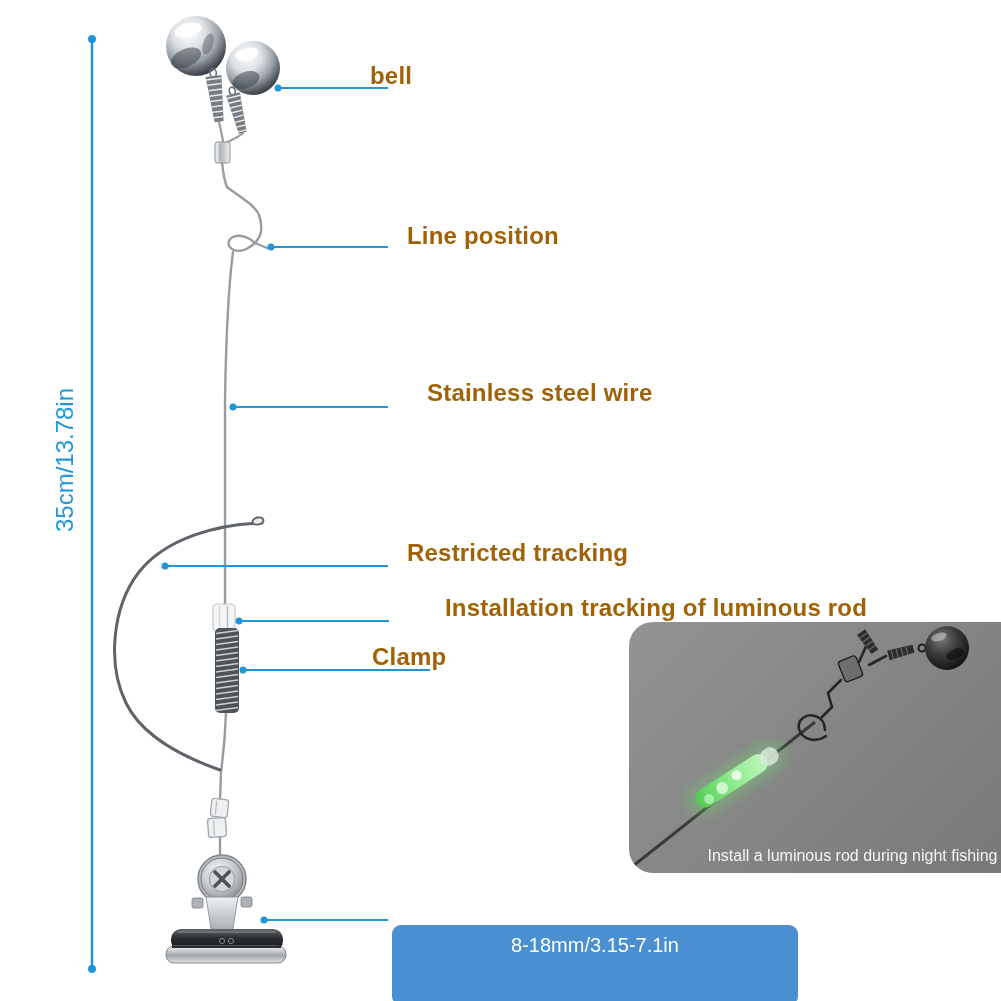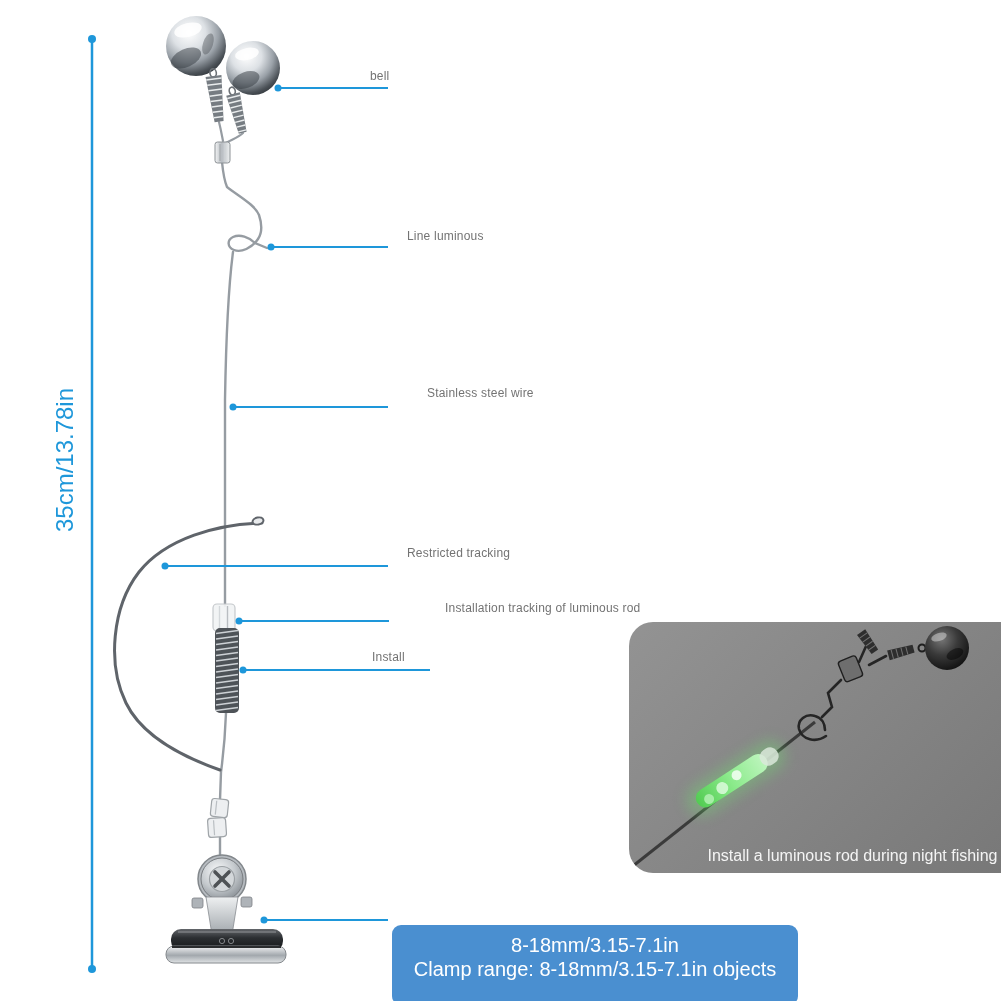--- a/index.html
+++ b/index.html
@@ -2,22 +2,22 @@
 <html><head>
 <meta charset="utf-8">
 <style>
   html,body{margin:0;padding:0;background:#fff;}
   .canvas{
     position:relative;width:1001px;height:1001px;background:#ffffff;
     font-family:"Liberation Sans", sans-serif;overflow:hidden;
   }
   .art{position:absolute;left:0;top:0;}
   .callout{
-    position:absolute;color:#737373;font-size:12px;line-height:24px;
-    white-space:nowrap;font-weight:400;letter-spacing:0.2px;
+    position:absolute;color:#a16207;font-size:24px;line-height:24px;
+    white-space:nowrap;font-weight:700;letter-spacing:0.2px;
   }
   .dim-label{
     position:absolute;left:65px;top:460px;color:#1e97da;font-size:24px;
     font-weight:500;white-space:nowrap;
     transform:translate(-50%,-50%) rotate(-90deg);
   }
   .inset{
     position:absolute;left:629px;top:622px;width:419px;height:251px;
     border-radius:24px;overflow:hidden;
     background:linear-gradient(135deg,#939393 0%,#868686 45%,#767676 100%);
@@ -227,25 +227,25 @@
 
       <g>
         <line x1="92" y1="39" x2="92" y2="969" stroke-width="2.5"></line>
         <circle cx="92" cy="39" r="4" stroke="none"></circle>
         <circle cx="92" cy="969" r="4" stroke="none"></circle>
       </g>
     </g>
   </svg>
 
   <div class="callout" style="left:370px;top:64px">bell</div>
-  <div class="callout" style="left:407px;top:224px">Line luminous</div>
+  <div class="callout" style="left:407px;top:224px">Line position</div>
   <div class="callout" style="left:407px;top:541px">Restricted tracking</div>
   <div class="callout" style="left:427px;top:381px">Stainless steel wire</div>
   <div class="callout" style="left:445px;top:596px">Installation tracking of luminous rod</div>
-  <div class="callout" style="left:372px;top:645px">Install</div>
+  <div class="callout" style="left:372px;top:645px">Clamp</div>
 
   <div class="dim-label">35cm/13.78in</div>
 
   <div class="inset">
     <svg width="361" height="251" viewBox="0 0 361 251">
       <defs>
         <radialGradient id="bellDark" cx="38%" cy="30%" r="80%">
           <stop offset="0%" stop-color="#767676"></stop>
           <stop offset="45%" stop-color="#3a3a3a"></stop>
           <stop offset="100%" stop-color="#0b0b0b"></stop>
@@ -305,16 +305,15 @@
         <circle cx="318" cy="26" r="22" fill="url(#bellDark)"></circle>
         <ellipse cx="310" cy="15" rx="8" ry="4" fill="#cfcfcf" opacity="0.55" transform="rotate(-18 310 15)"></ellipse>
         <ellipse cx="326" cy="32" rx="9" ry="5" fill="#000000" opacity="0.45" transform="rotate(-25 326 32)"></ellipse>
       </g>
     </svg>
     <div class="inset-caption">Install a luminous rod during night fishing</div>
   </div>
 
   <div class="banner">
     <div>8-18mm/3.15-7.1in</div>
-    <div>Clamp range: 8-18mm/3.15-7.1in objects</div>
   </div>
 
 </div>
 
 </body></html>

